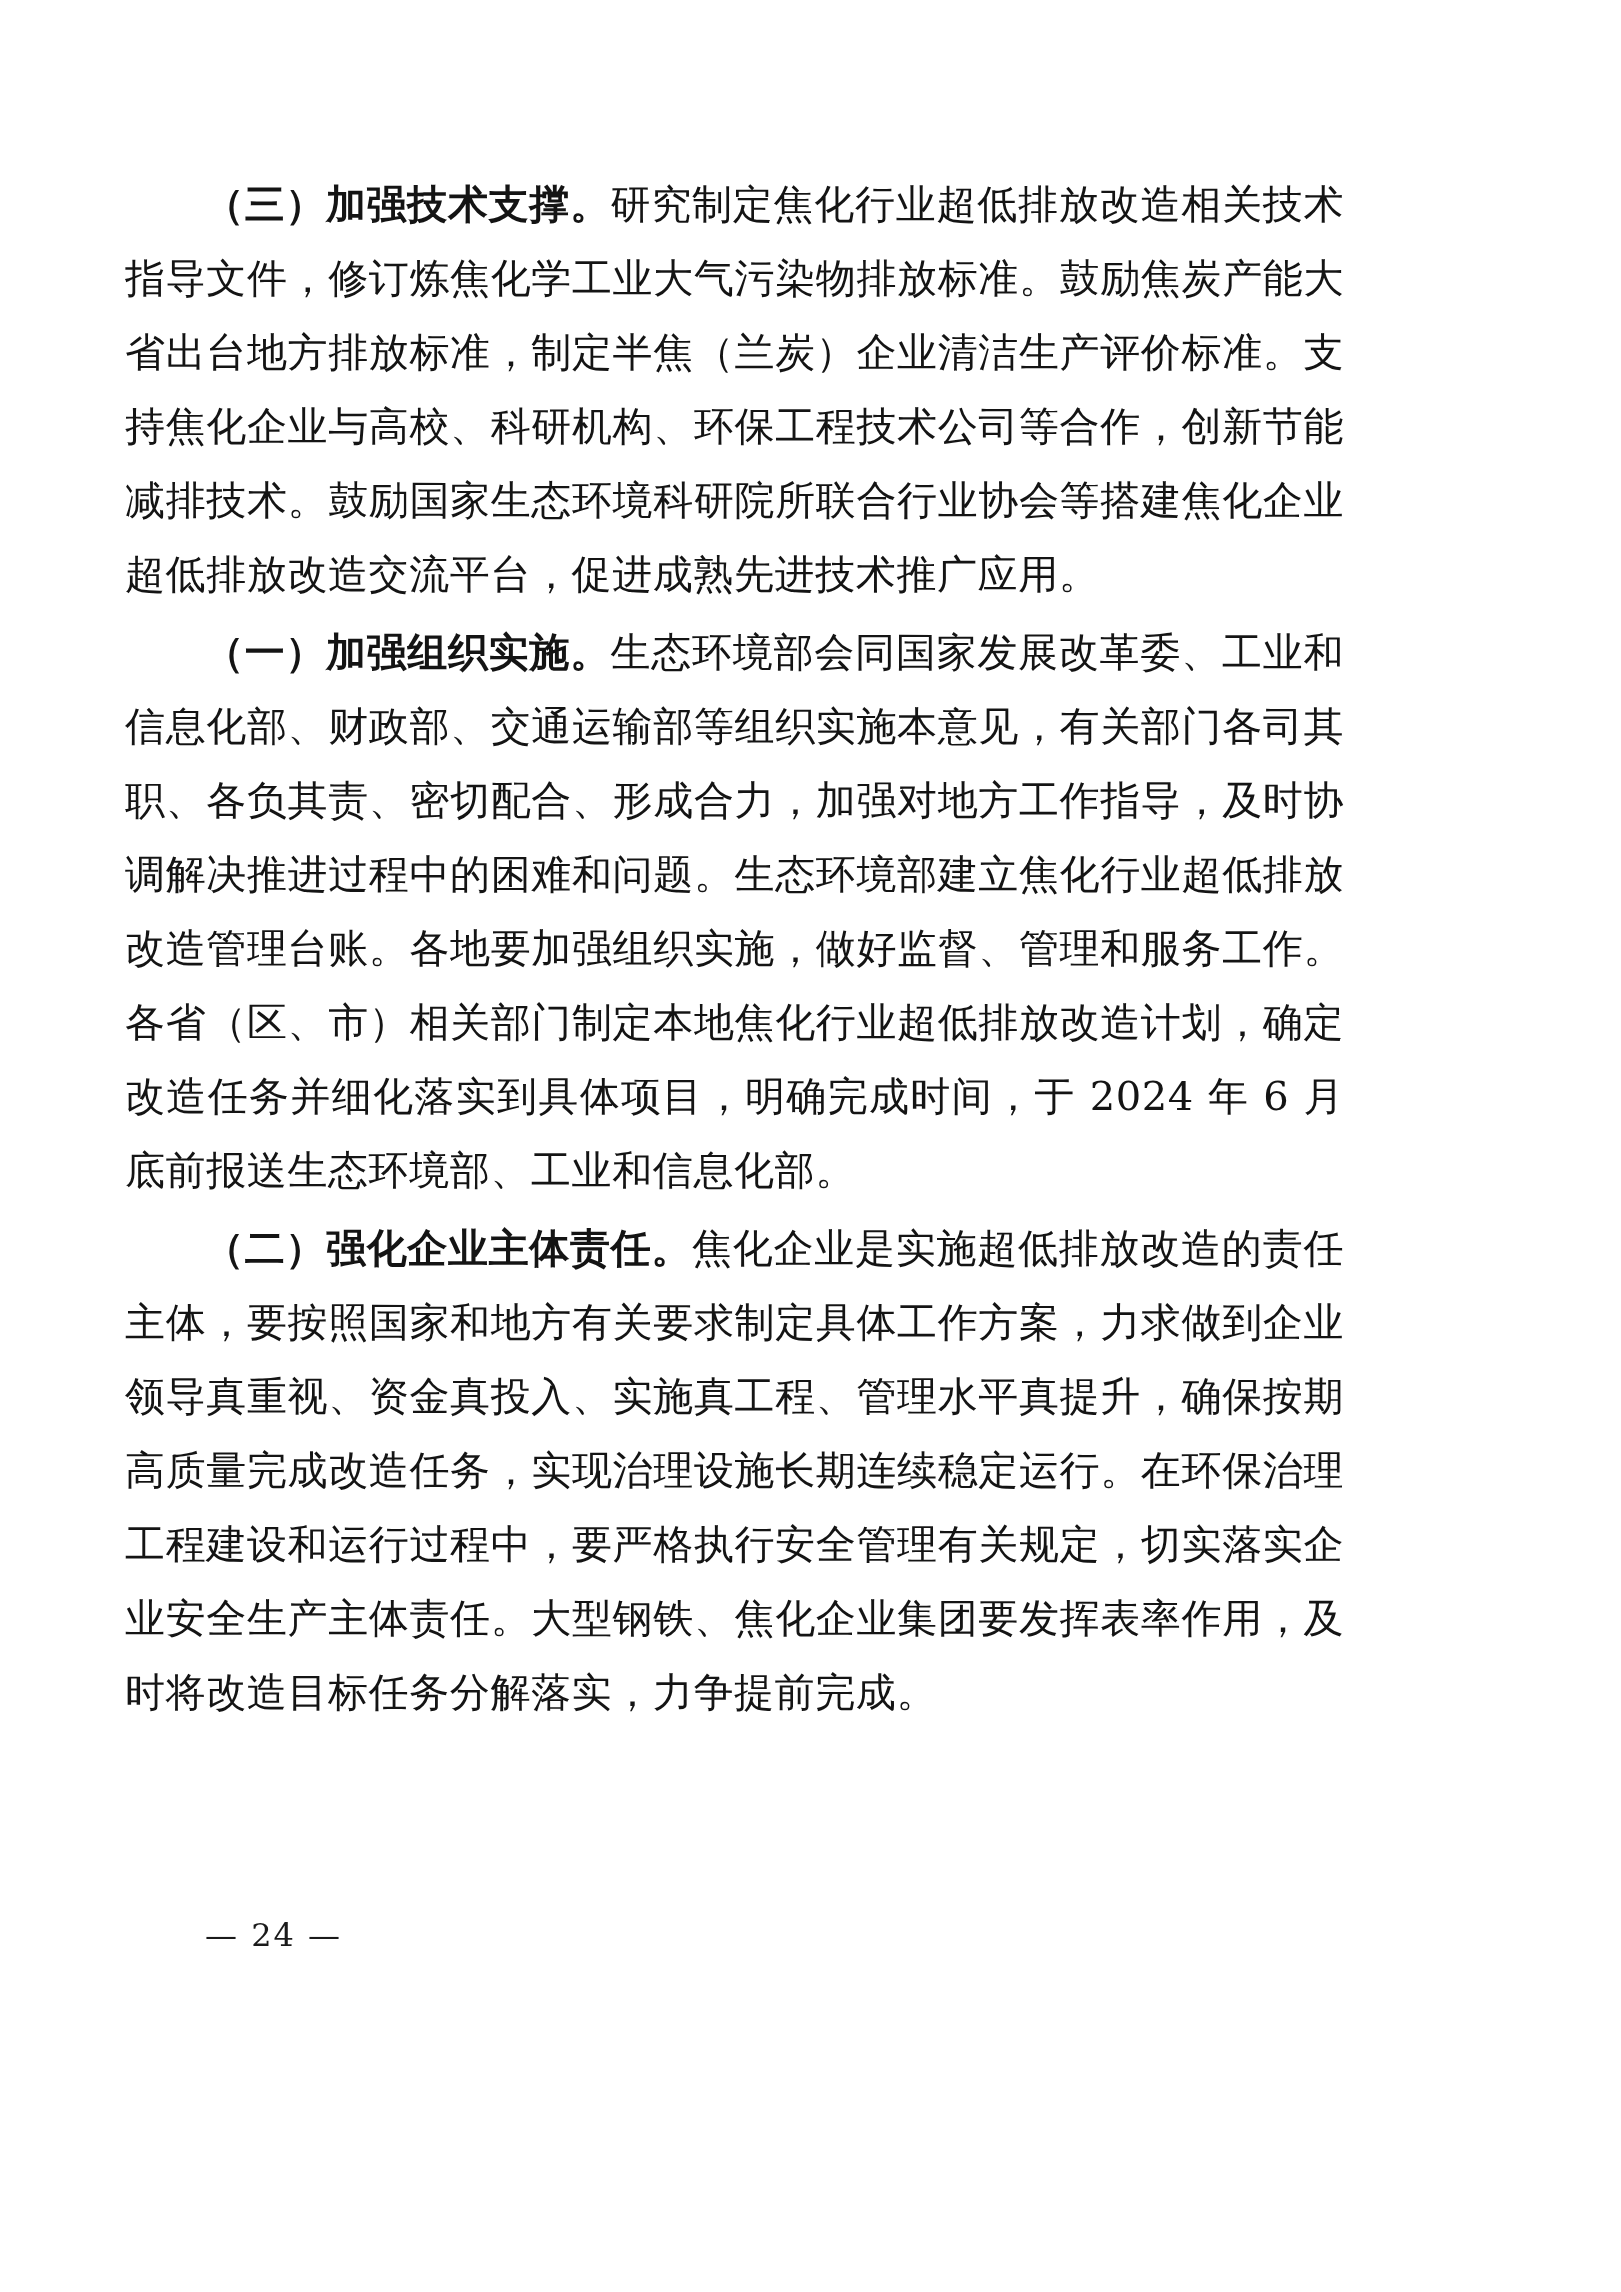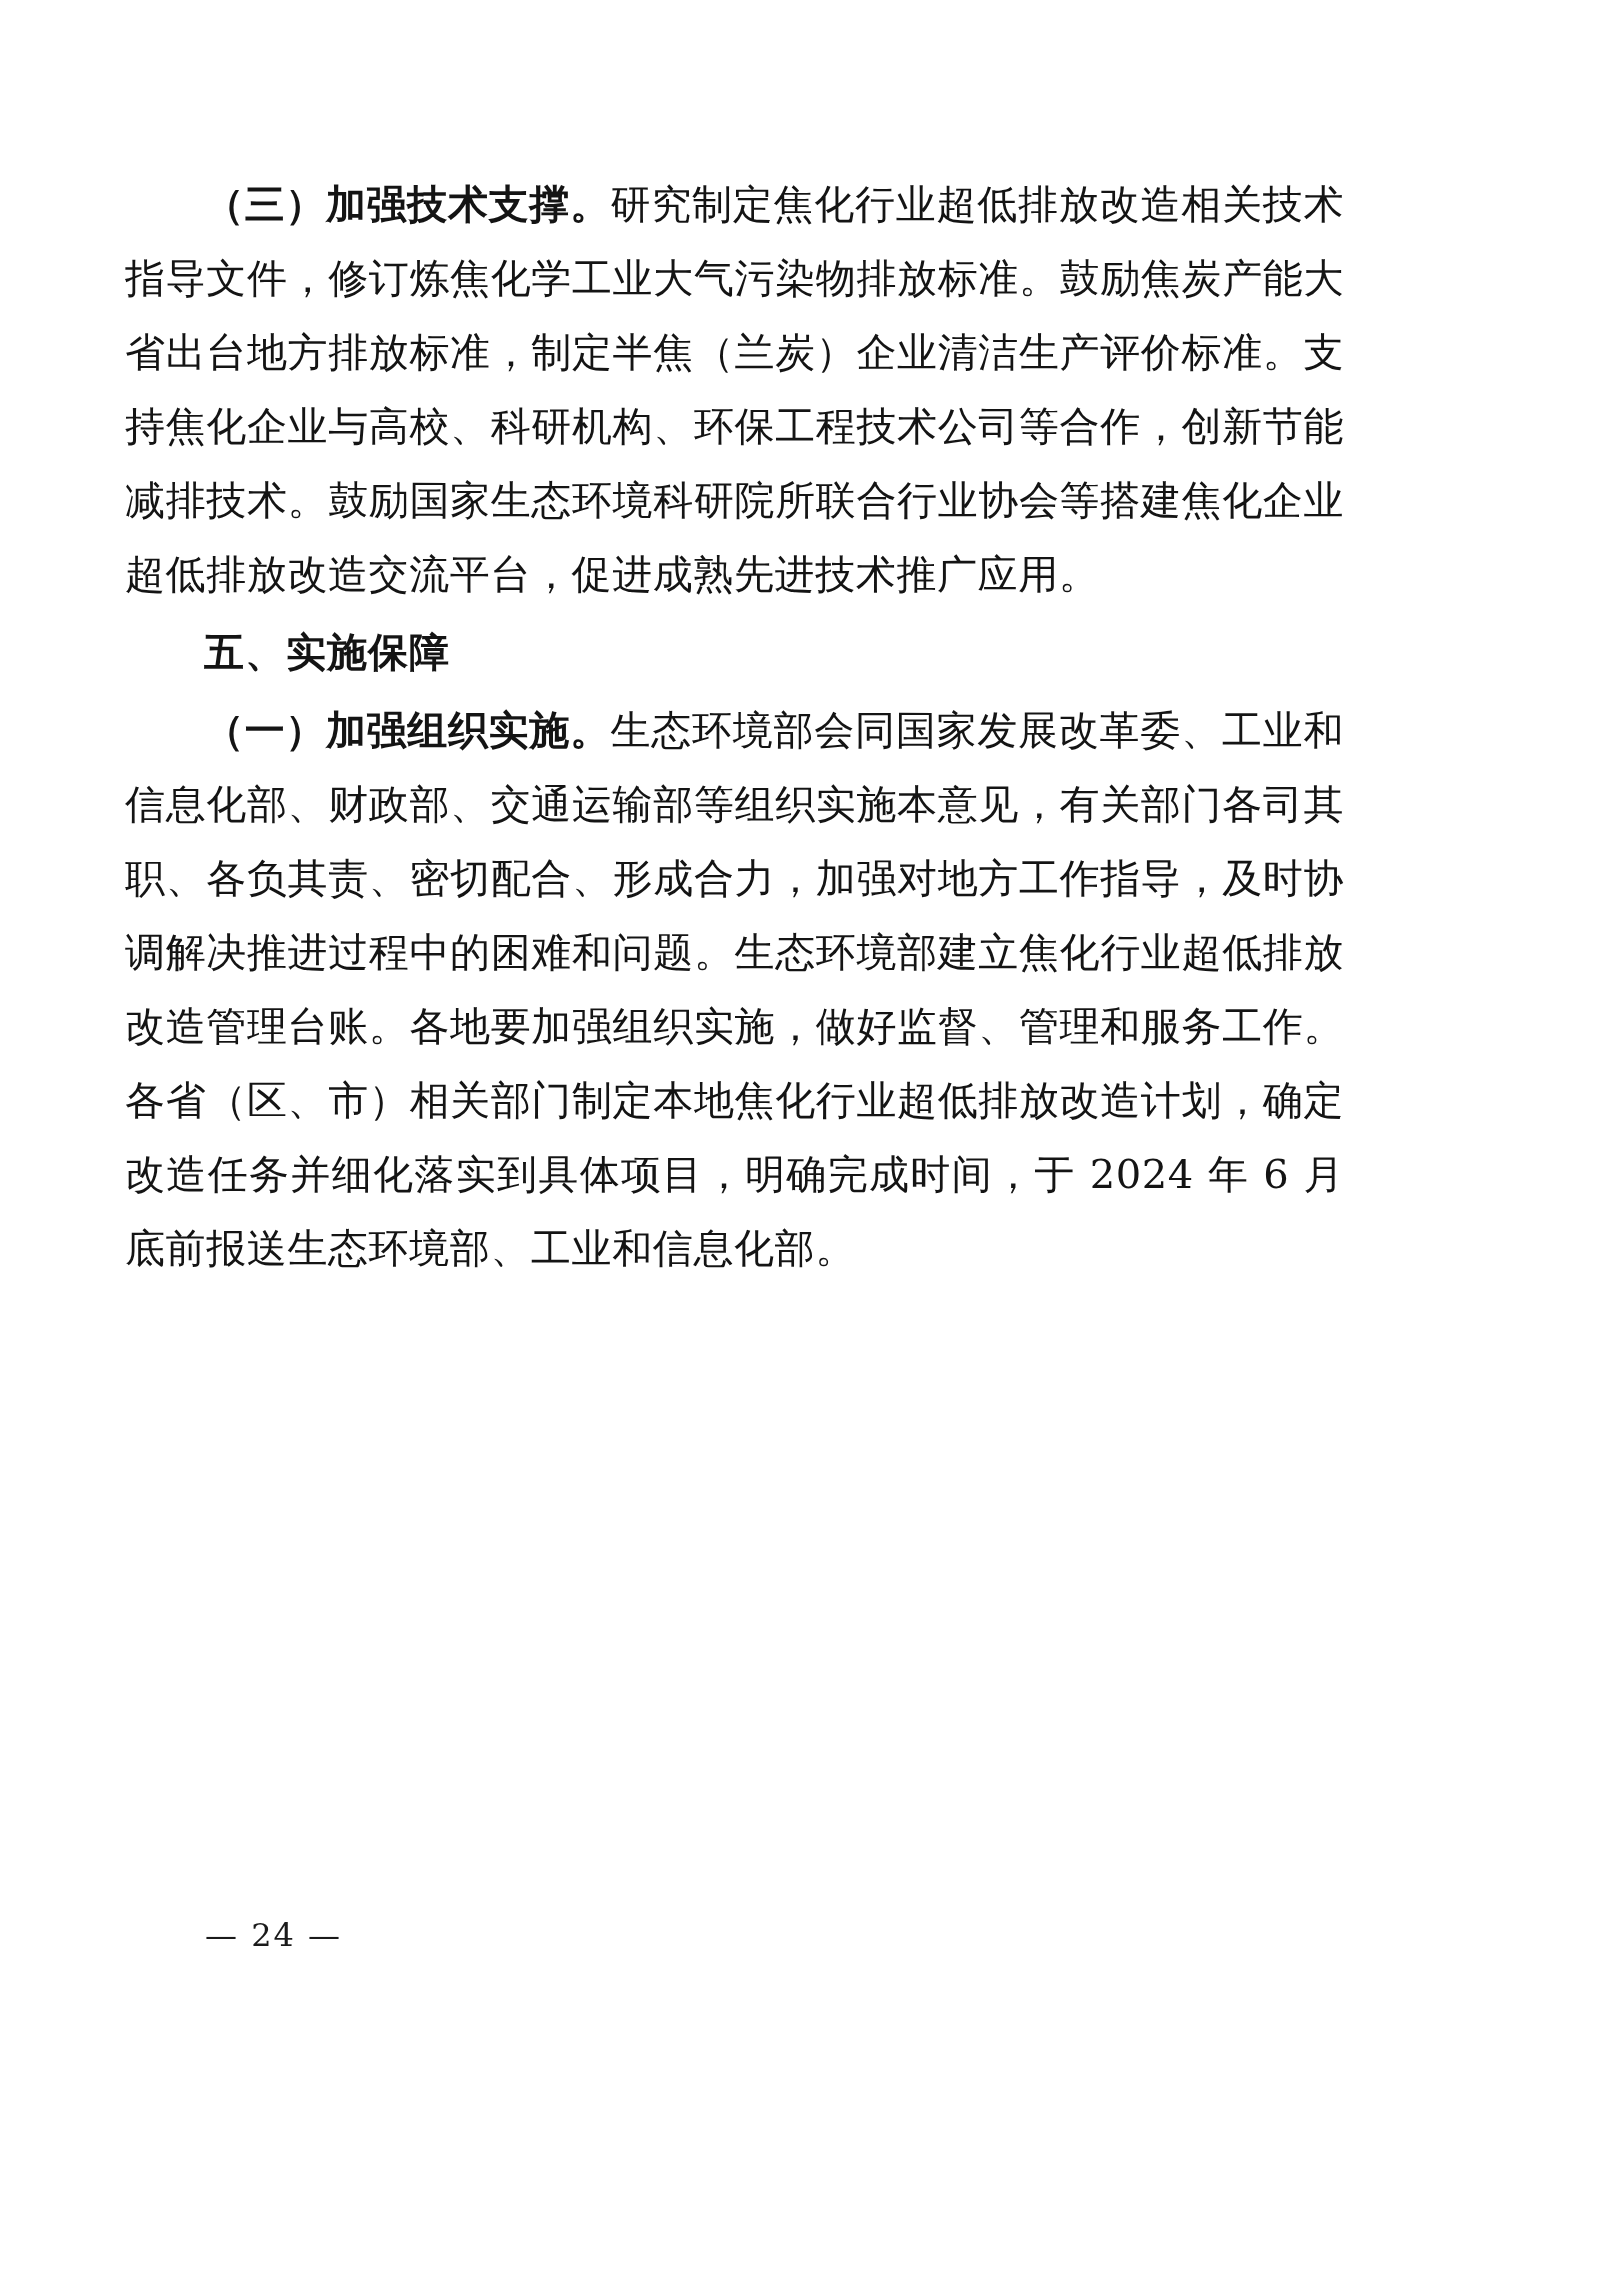--- a/index.html
+++ b/index.html
@@ -68,23 +68,23 @@
   }
 </style>
 </head>
 <body>
 
 <div class="page">
   <div class="doc-body">
 
     <p class="para"><span class="lead">（三）加强技术支撑。</span><span>研究制定焦化行业超低排放改造相关技术指导文件，修订炼焦化学工业大气污染物排放标准。鼓励焦炭产能大省出台地方排放标准，制定半焦（兰炭）企业清洁生产评价标准。支持焦化企业与高校、科研机构、环保工程技术公司等合作，创新节能减排技术。鼓励国家生态环境科研院所联合行业协会等搭建焦化企业超低排放改造交流平台，促进成熟先进技术推广应用。</span></p>
 
-    <p class="para section-head"><span class="heading-text">五、实施保障</span></p>
 
     <p class="para"><span class="lead">（一）加强组织实施。</span><span>生态环境部会同国家发展改革委、工业和信息化部、财政部、交通运输部等组织实施本意见，有关部门各司其职、各负其责、密切配合、形成合力，加强对地方工作指导，及时协调解决推进过程中的困难和问题。生态环境部建立焦化行业超低排放改造管理台账。各地要加强组织实施，做好监督、管理和服务工作。各省（区、市）相关部门制定本地焦化行业超低排放改造计划，确定改造任务并细化落实到具体项目，明确完成时间，于 2024 年 6 月底前报送生态环境部、工业和信息化部。</span></p>
 
+    <p class="para"><span class="lead">（二）强化企业主体责任。</span><span>焦化企业是实施超低排放改造的责任主体，要按照国家和地方有关要求制定具体工作方案，力求做到企业领导真重视、资金真投入、实施真工程、管理水平真提升，确保按期高质量完成改造任务，实现治理设施长期连续稳定运行。在环保治理工程建设和运行过程中，要严格执行安全管理有关规定，切实落实企业安全生产主体责任。大型钢铁、焦化企业集团要发挥表率作用，及时将改造目标任务分解落实，力争提前完成。</span></p>
 
 
   </div>
 
   <div class="page-number">— 24 —</div>
 </div>
 
 
 </body></html>

